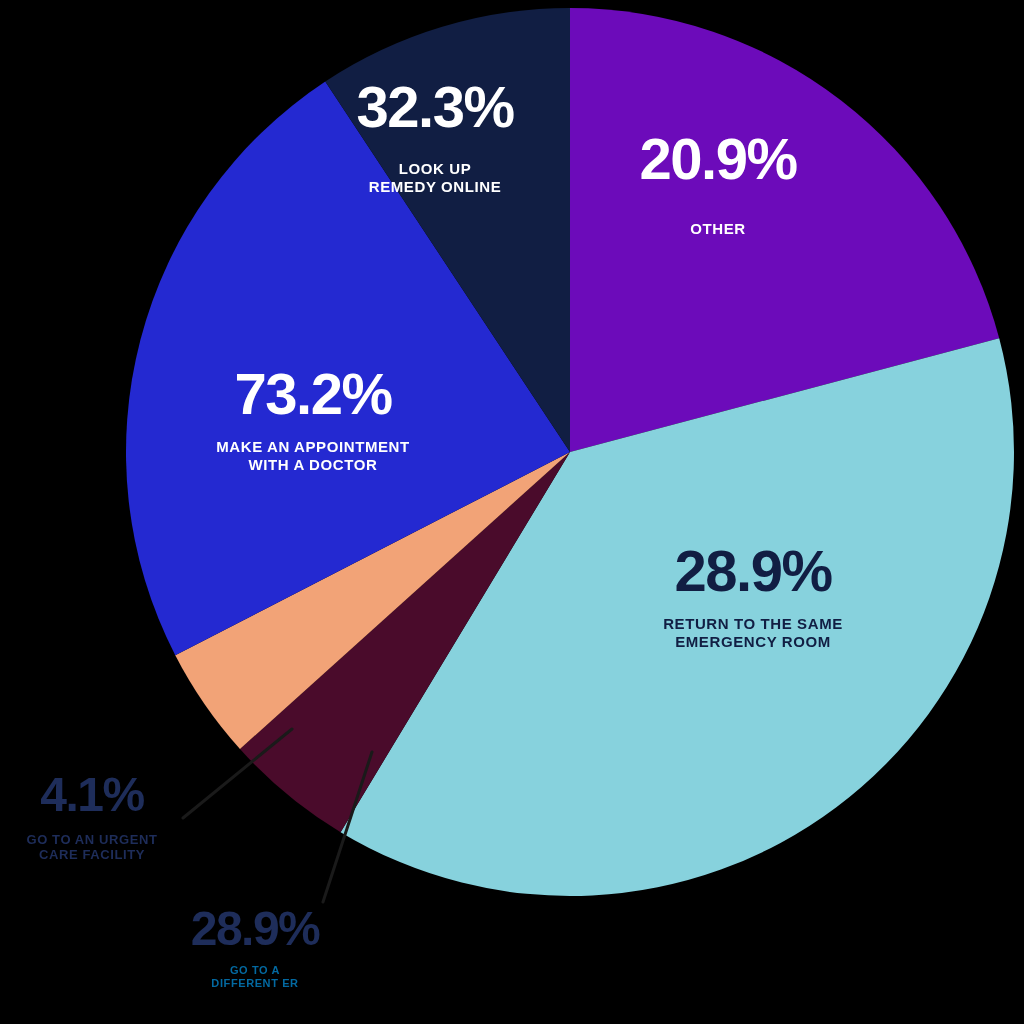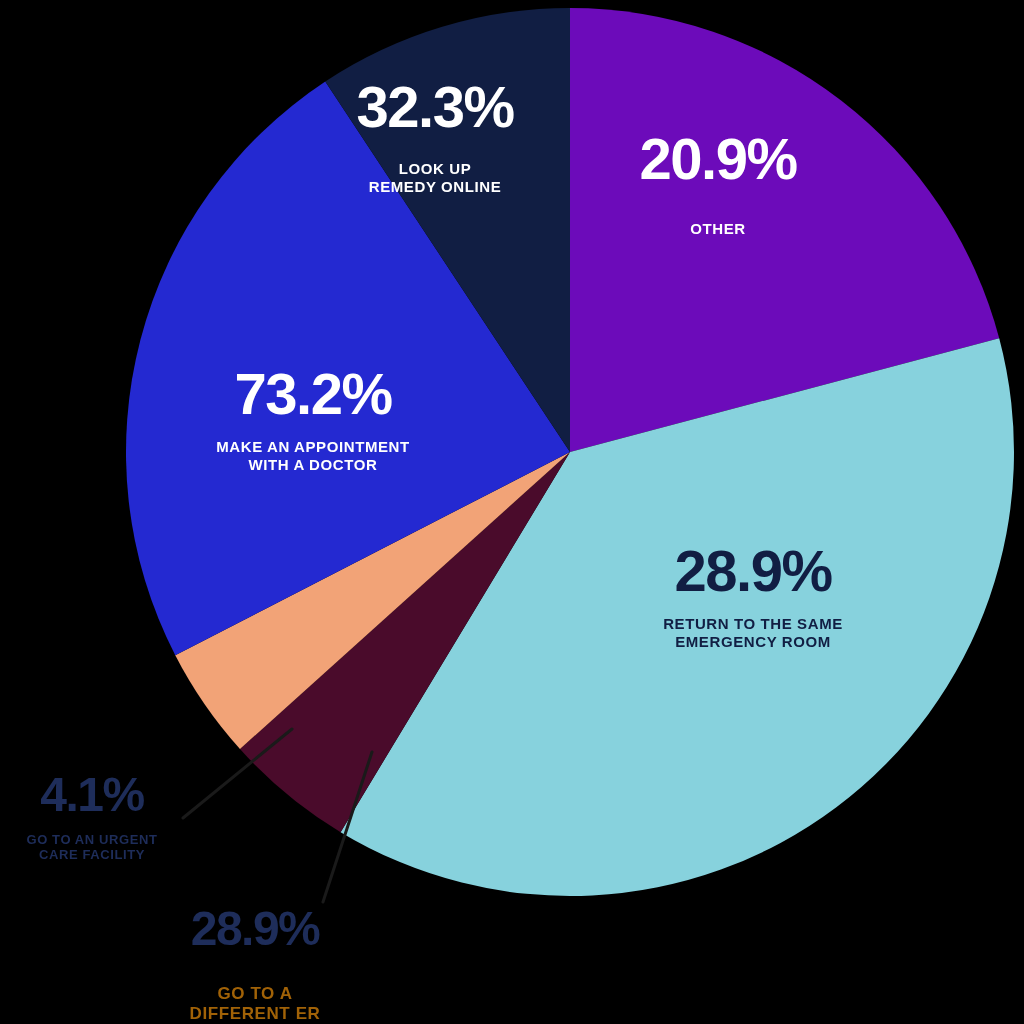--- a/index.html
+++ b/index.html
@@ -65,21 +65,21 @@
   .lbl-return        { left: 608px; top: 543px; width: 290px; }
   .lbl-return .pct   { font-size: 58px; color: #111E43; }
   .lbl-return .sub   { font-size: 15px; color: #111E43; margin-top: 17px; }
 
   .lbl-urgent        { left: -8px; top: 772px; width: 200px; }
   .lbl-urgent .pct   { font-size: 48px; color: #1E2D5A; }
   .lbl-urgent .sub   { font-size: 13px; color: #1E2D5A; margin-top: 14px; }
 
   .lbl-differ        { left: 155px; top: 906px; width: 200px; }
   .lbl-differ .pct   { font-size: 48px; color: #1E2D5A; }
-  .lbl-differ .sub   { font-size: 17px; color: #a16207; margin-top: 32px; }
+  .lbl-differ .sub   { font-size: 11px; color: #0369a1; margin-top: 12px; }
 </style>
 </head>
 <body>
 
 <div id="stage">
 
   <svg id="pie" viewBox="0 0 1024 1024">
     <g id="slices">
         <path d="M 570 452 L 570.00 8.00 A 444 444 0 0 1 999.20 338.32 Z" fill="#6C0BBA"></path>
         <path d="M 570 452 L 999.20 338.32 A 444 444 0 0 1 340.60 832.15 Z" fill="#87D2DD"></path>

